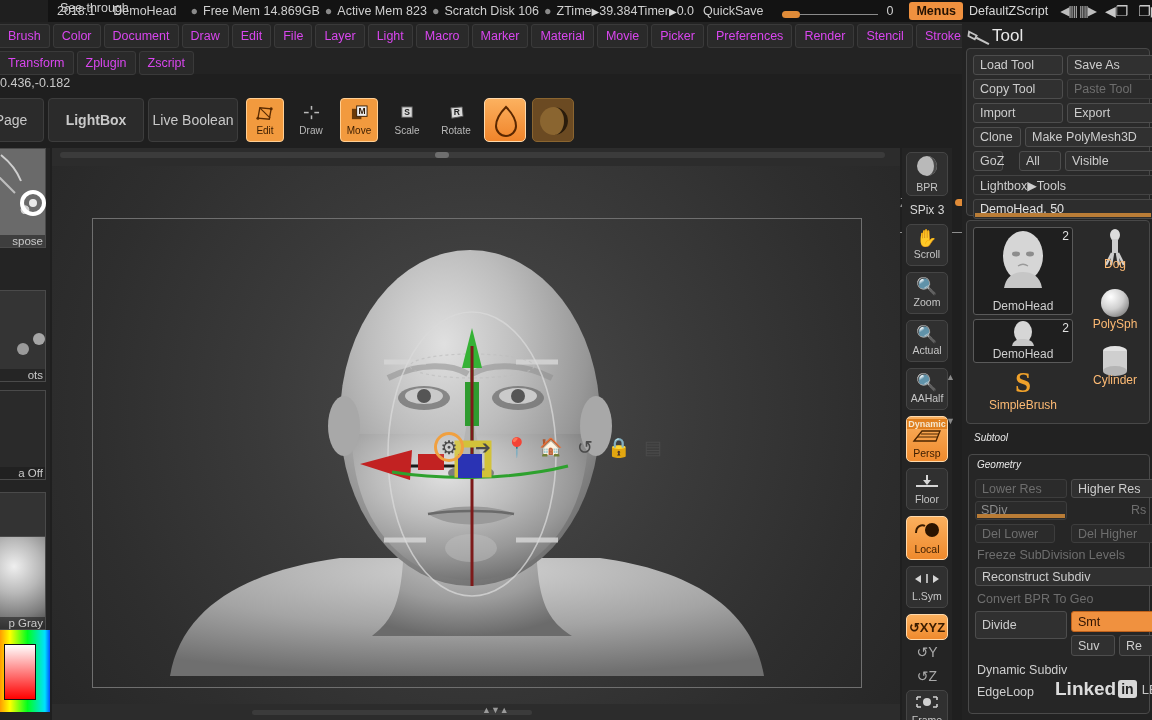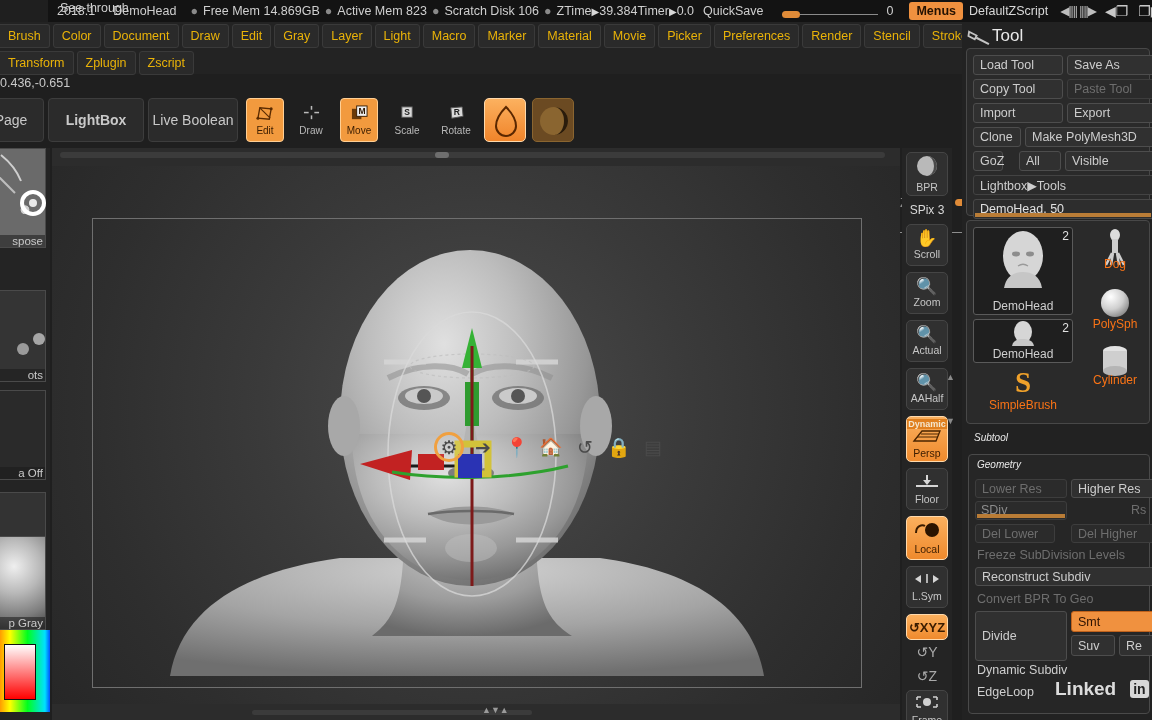--- a/index.html
+++ b/index.html
@@ -23,21 +23,21 @@
   .menus-btn{ background:#f0913f; color:#241202; font-weight:bold; font-size:12.5px;
     padding:2px 7px; border-radius:3px; margin:0 6px;}
   .zs-name{ color:#d8d8d8; font-size:12.5px; padding-right:8px;}
   .minibars{ color:#bdbdbd; font-size:12px; letter-spacing:-1px; padding:0 4px;}
   .miniicon{ color:#c8c8c8; font-size:14px; padding:0 5px;}
 
   
   #menubar{ position:absolute; left:0; top:22px; width:1152px; height:52px;
     background:#232323; padding:2px 0 0 0;}
   .menurow{ display:flex; gap:3px; padding-left:0px;}
-  .menuitem{ font-size:12.5px; color:#eab308; padding:4px 8px; border:1px solid #3a3a3a;
+  .menuitem{ font-size:12.5px; color:#d946ef; padding:4px 8px; border:1px solid #3a3a3a;
     border-radius:3px; background:#2a2a2a; line-height:14px;}
   .menuitem:first-child{ border-left:none; border-radius:0 3px 3px 0;}
 
   
   #coords{ position:absolute; left:0; top:76px; width:200px; height:18px;
     color:#c9c9c9; font-size:12.5px; }
 
   
   #toolbar{ position:absolute; left:0; top:96px; width:970px; height:52px; }
   .tb-flat{ position:absolute; height:44px; background:#2b2b2b; border:1px solid #3d3d3d;
@@ -124,30 +124,30 @@
   .rbtn.plain{ border:none; background:transparent;}
   .rlabel{ position:absolute; color:#cfcfcf; font-size:12.5px;}
   .rlabel.dis{ color:#6e6e6e;}
   .slider-row{ position:absolute; background:#2d2d2d; border:1px solid #484848; border-radius:3px;}
   .slider-row .fill{ position:absolute; left:1px; bottom:1px; height:4px; background:#b97c36;}
 
   .tool-thumb{ position:absolute; background:#1f1f1f; border:1px solid #5a5a5a; border-radius:3px;}
   .tool-thumb .num{ position:absolute; right:3px; top:1px; color:#e2e2e2; font-size:12px;}
   .tool-thumb .cap{ position:absolute; left:0; bottom:1px; width:100%; text-align:center;
     color:#cfcfcf; font-size:12px;}
-  .tool-cap2{ position:absolute; color:#f97316; font-size:12px; text-align:center;}
+  .tool-cap2{ position:absolute; color:#fdba74; font-size:12px; text-align:center;}
 
   .sec-head{ position:absolute; color:#e9e9e9; font-size:10px;font-style:italic;}
   .geo-box{ position:absolute; left:6px; background:#262626; border:1px solid #4a4a4a;
     border-radius:4px;}
 
   .lk-wm{ position:absolute; left:1055px; top:678px; display:flex; align-items:center;
     color:#dcdcdc; font-size:19px; font-weight:bold; }
   .lk-in{ background:#d8d8d8; color:#222; font-size:14px; font-weight:bold;
-    padding:1px 3px; border-radius:3px; margin-left:14px;}
+    padding:1px 3px; border-radius:3px; margin-left:2px;}
   .lk-learn{ color:#c4c4c4; font-size:13px; margin-left:5px; font-weight:normal;}
 
   .bottom-strip{ position:absolute; left:52px; top:706px; width:848px; height:14px;
     background:#2c2c2c;}
   .bs-track{ position:absolute; left:200px; top:4px; width:280px; height:5px; background:#3b3b3b;
     border-radius:3px;}
   .bs-arrows{ position:absolute; left:430px; top:-1px; color:#9a9a9a; font-size:9px;}
 </style>
 </head>
 <body>
@@ -187,42 +187,42 @@
   <span class="miniicon">⌄</span>
 </div>
 
 <div id="menubar">
   <div class="menurow" id="menu-row-1">
       <div class="menuitem">Brush</div>
       <div class="menuitem">Color</div>
       <div class="menuitem">Document</div>
       <div class="menuitem">Draw</div>
       <div class="menuitem">Edit</div>
-      <div class="menuitem">Gray</div>
+      <div class="menuitem">File</div>
       <div class="menuitem">Layer</div>
       <div class="menuitem">Light</div>
       <div class="menuitem">Macro</div>
       <div class="menuitem">Marker</div>
       <div class="menuitem">Material</div>
       <div class="menuitem">Movie</div>
       <div class="menuitem">Picker</div>
       <div class="menuitem">Preferences</div>
       <div class="menuitem">Render</div>
       <div class="menuitem">Stencil</div>
       <div class="menuitem">Stroke</div>
       <div class="menuitem">Texture</div>
     </div>
   <div class="menurow" style="margin-top:3px" id="menu-row-2">
       <div class="menuitem">Transform</div>
       <div class="menuitem">Zplugin</div>
       <div class="menuitem">Zscript</div>
     </div>
 </div>
 
-<div id="coords">0.436,-0.651</div>
+<div id="coords">0.436,-0.182</div>
 
 <div id="toolbar">
   <div class="tb-flat" style="left:-22px; top:2px; width:66px;">Page</div>
   <div class="tb-flat" style="left:48px; top:2px; width:96px;font-weight:bold;">LightBox</div>
   <div class="tb-flat" style="left:148px; top:2px; width:90px;">Live Boolean</div>
 
   <div class="tb-sq on" style="left:246px; top:2px;">
     <span class="gl">
       <svg width="19" height="17" viewBox="0 0 20 18">
           <polygon points="2,14 4,3 16,4 14,15" fill="none" stroke="#5a2a00" stroke-width="1.4"></polygon>
@@ -636,21 +636,21 @@
       <div class="fill" style="width:88px;"></div>
       <div style="position:absolute;left:5px;top:1px;color:#8d8d8d;font-size:12.5px;">SDiv</div>
     </div>
     <div class="rlabel dis" style="left:108px; top:48px;margin-top:24px;">Cage</div>
     <div class="rlabel dis" style="left:162px; top:48px;">Rs</div>
     <div class="rbtn dis" style="left:6px; top:69px; width:80px; height:19px;">Del Lower</div>
     <div class="rbtn dis" style="left:102px; top:69px; width:92px; height:19px;">Del Higher</div>
     <div class="rlabel dis" style="left:8px; top:93px;">Freeze SubDivision Levels</div>
     <div class="rbtn" style="left:6px; top:112px; width:188px; height:19px;">Reconstruct Subdiv</div>
     <div class="rlabel dis" style="left:8px; top:137px;">Convert BPR To Geo</div>
-    <div class="rbtn" style="left:6px; top:156px; width:92px; height:50px;">Divide</div>
+    <div class="rbtn" style="left:6px; top:156px; width:92px; height:28px;">Divide</div>
     <div class="rbtn" style="left:102px; top:156px; width:92px; height:21px; background:#f0913f; border-color:#c0621c; color:#2d1200;">Smt</div>
     <div class="rbtn" style="left:102px; top:180px; width:44px; height:21px;">Suv</div>
     <div class="rbtn" style="left:150px; top:180px; width:44px; height:21px;">Re</div>
     <div class="rlabel" style="left:8px; top:208px;">Dynamic Subdiv</div>
     <div class="rlabel" style="left:8px; top:230px;">EdgeLoop</div>
   </div>
 </div>
 
 <div class="lk-wm">
   <span>Linked</span>

